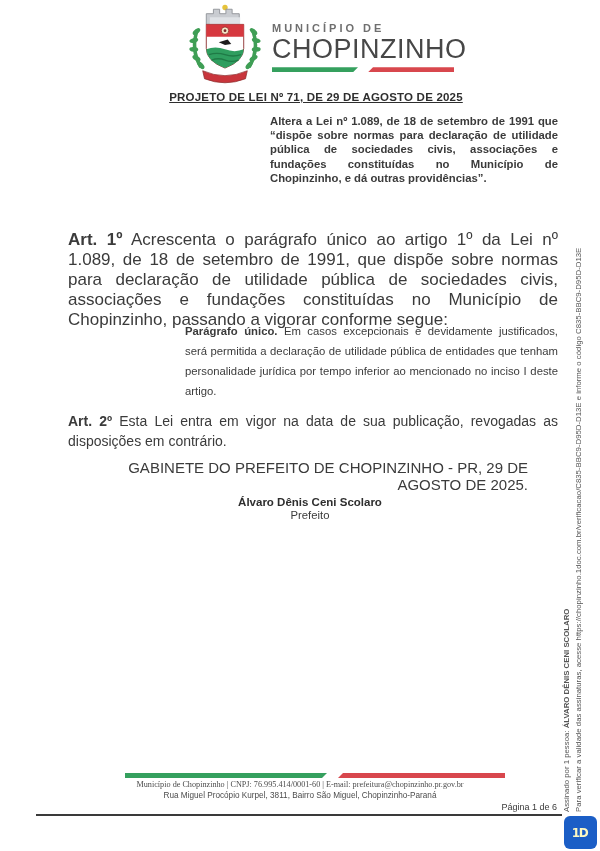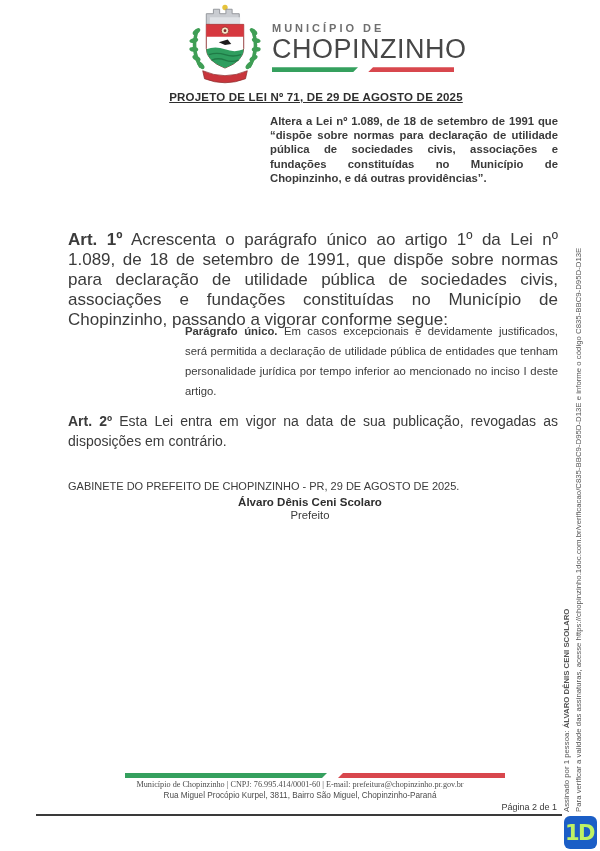--- a/index.html
+++ b/index.html
@@ -42,21 +42,21 @@
     font-size: 11.3px; font-weight: bold; line-height: 14.2px;
     text-align: justify;
   }
   .art1 { position: absolute; left: 68px; top: 230px; width: 490px;
     font-size: 17px; line-height: 20px; text-align: justify; }
   .par-unico { position: absolute; left: 185px; top: 321px; width: 373px;
     font-size: 11.3px; line-height: 20px; text-align: justify; }
   .art2 { position: absolute; left: 68px; top: 411px; width: 490px;
     font-size: 14px; line-height: 20px; text-align: justify; }
   .gabinete { position: absolute; left: 68px; top: 459px; width: 460px;
-    font-size: 11px; text-align: left; margin-top: 21px; }
+    font-size: 15px; text-align: right; }
   .signature { position: absolute; left: 0; top: 496px; width: 620px; text-align: center; }
   .signature .name { font-size: 11.5px; font-weight: bold; color: #2e2e2e; }
   .signature .role { font-size: 11.3px; margin-top: 1px; }
 
   
   .footer-stripes { position: absolute; top: 773px; left: 125px; width: 380px; display: flex; gap: 11px; }
   .footer-stripes .seg { height: 5px; }
   .footer-stripes .g { width: 202px; }
   .footer-stripes .r { width: 167px; }
   .footer-line { position: absolute; left: 0; width: 100%; text-align: center;
@@ -76,21 +76,21 @@
   }
   .vsig .nm { font-weight: bold; }
 
   
   .onedoc {
     position: absolute; left: 564px; top: 816px; width: 33px; height: 33px;
     background: #1b5ec6; border-radius: 6px;
     display: flex; align-items: center; justify-content: center;
   }
   .onedoc span {
-    color: #bef264; font-weight: bold; font-size: 21px; letter-spacing: -1.5px;
+    color: #fef9c3; font-weight: bold; font-size: 12px; letter-spacing: -1.5px;
     font-family: "DejaVu Sans", sans-serif; padding-right: 2px;
   }
 </style>
 </head>
 <body>
 
 <div class="page">
 
   <svg class="crest" viewBox="0 0 90 92" xmlns="http://www.w3.org/2000/svg">
 
@@ -150,21 +150,21 @@
     <div class="name">Álvaro Dênis Ceni Scolaro</div>
     <div class="role">Prefeito</div>
   </div>
 
   <div class="footer-stripes">
     <div class="seg g seg-green"></div>
     <div class="seg r seg-red"></div>
   </div>
   <div class="footer-line fl1">Município de Chopinzinho | CNPJ: 76.995.414/0001-60 | E-mail: prefeitura@chopinzinho.pr.gov.br</div>
   <div class="footer-line fl2">Rua Miguel Procópio Kurpel, 3811, Bairro São Miguel, Chopinzinho-Paraná</div>
-  <div class="page-num">Página 2 de 1</div>
+  <div class="page-num">Página 1 de 6</div>
   <div class="footer-rule"></div>
 
   <div class="vsig">
     <div><span>Assinado por 1 pessoa:</span> <span class="nm">ÁLVARO DÊNIS CENI SCOLARO</span></div>
     <div>Para verificar a validade das assinaturas, acesse https://chopinzinho.1doc.com.br/verificacao/C835-BBC9-D95D-D13E e informe o código C835-BBC9-D95D-D13E</div>
   </div>
 
   <div class="onedoc">
     <span>1D</span>
   </div>

